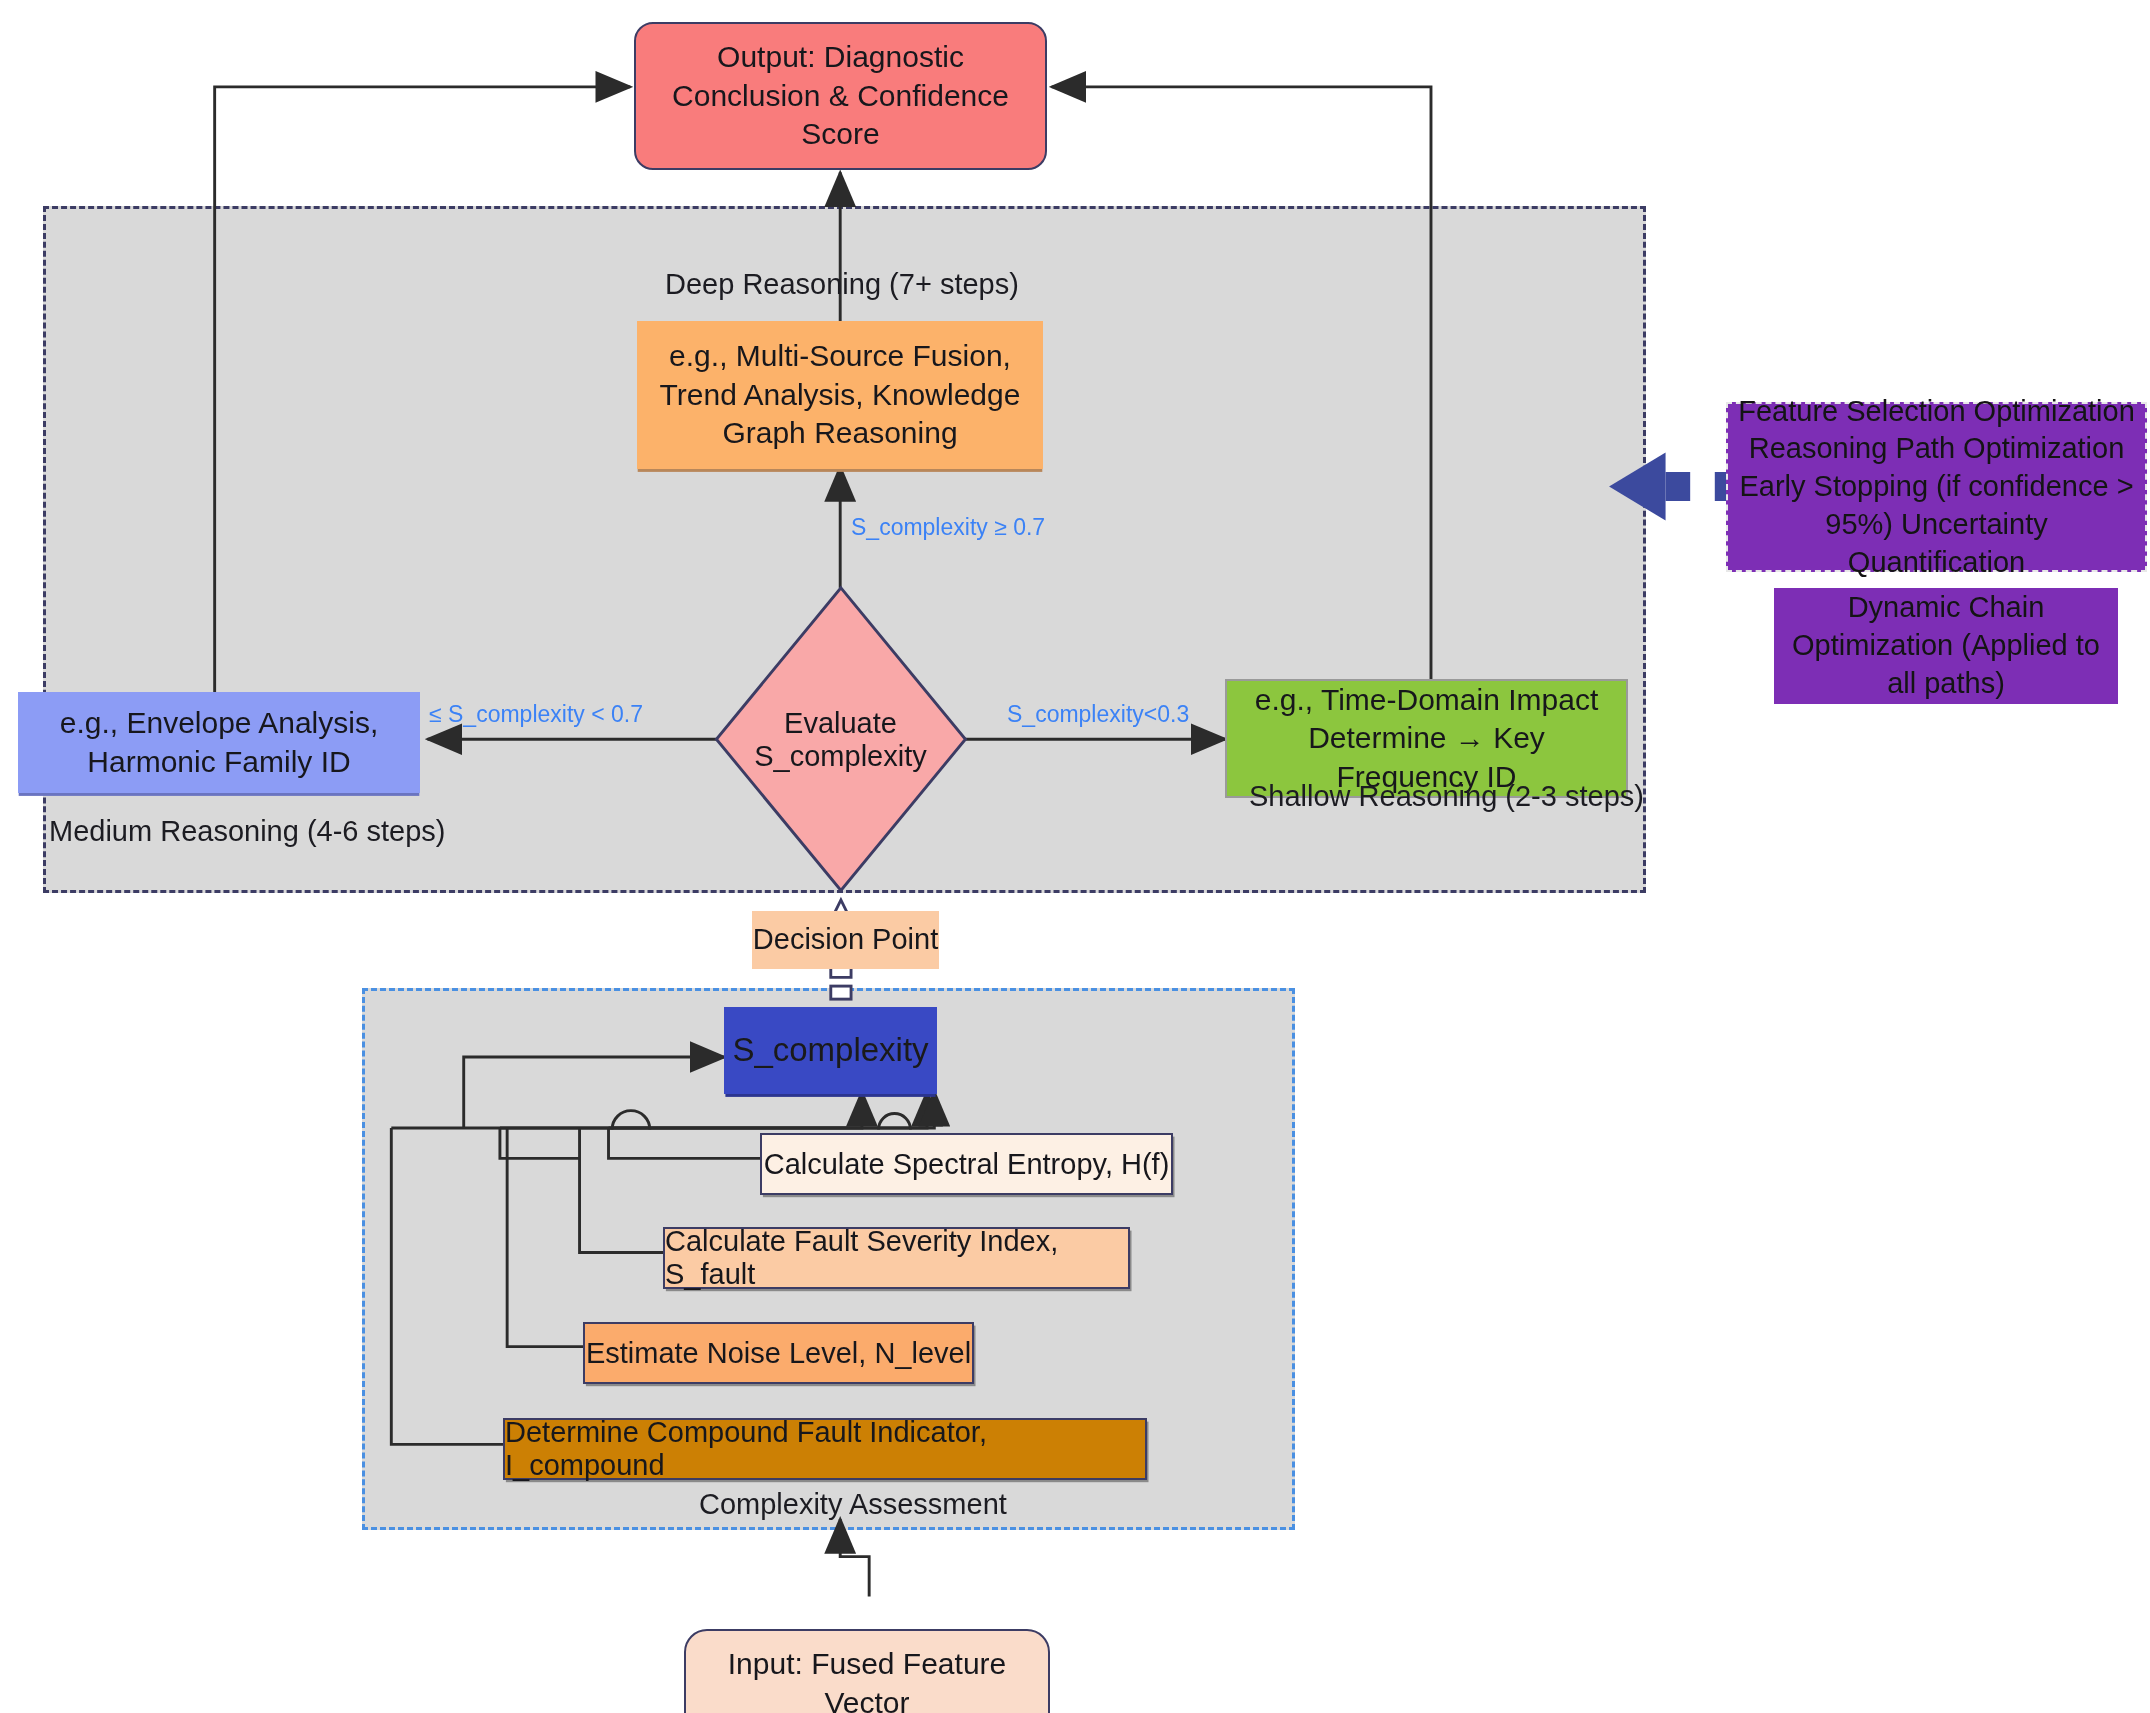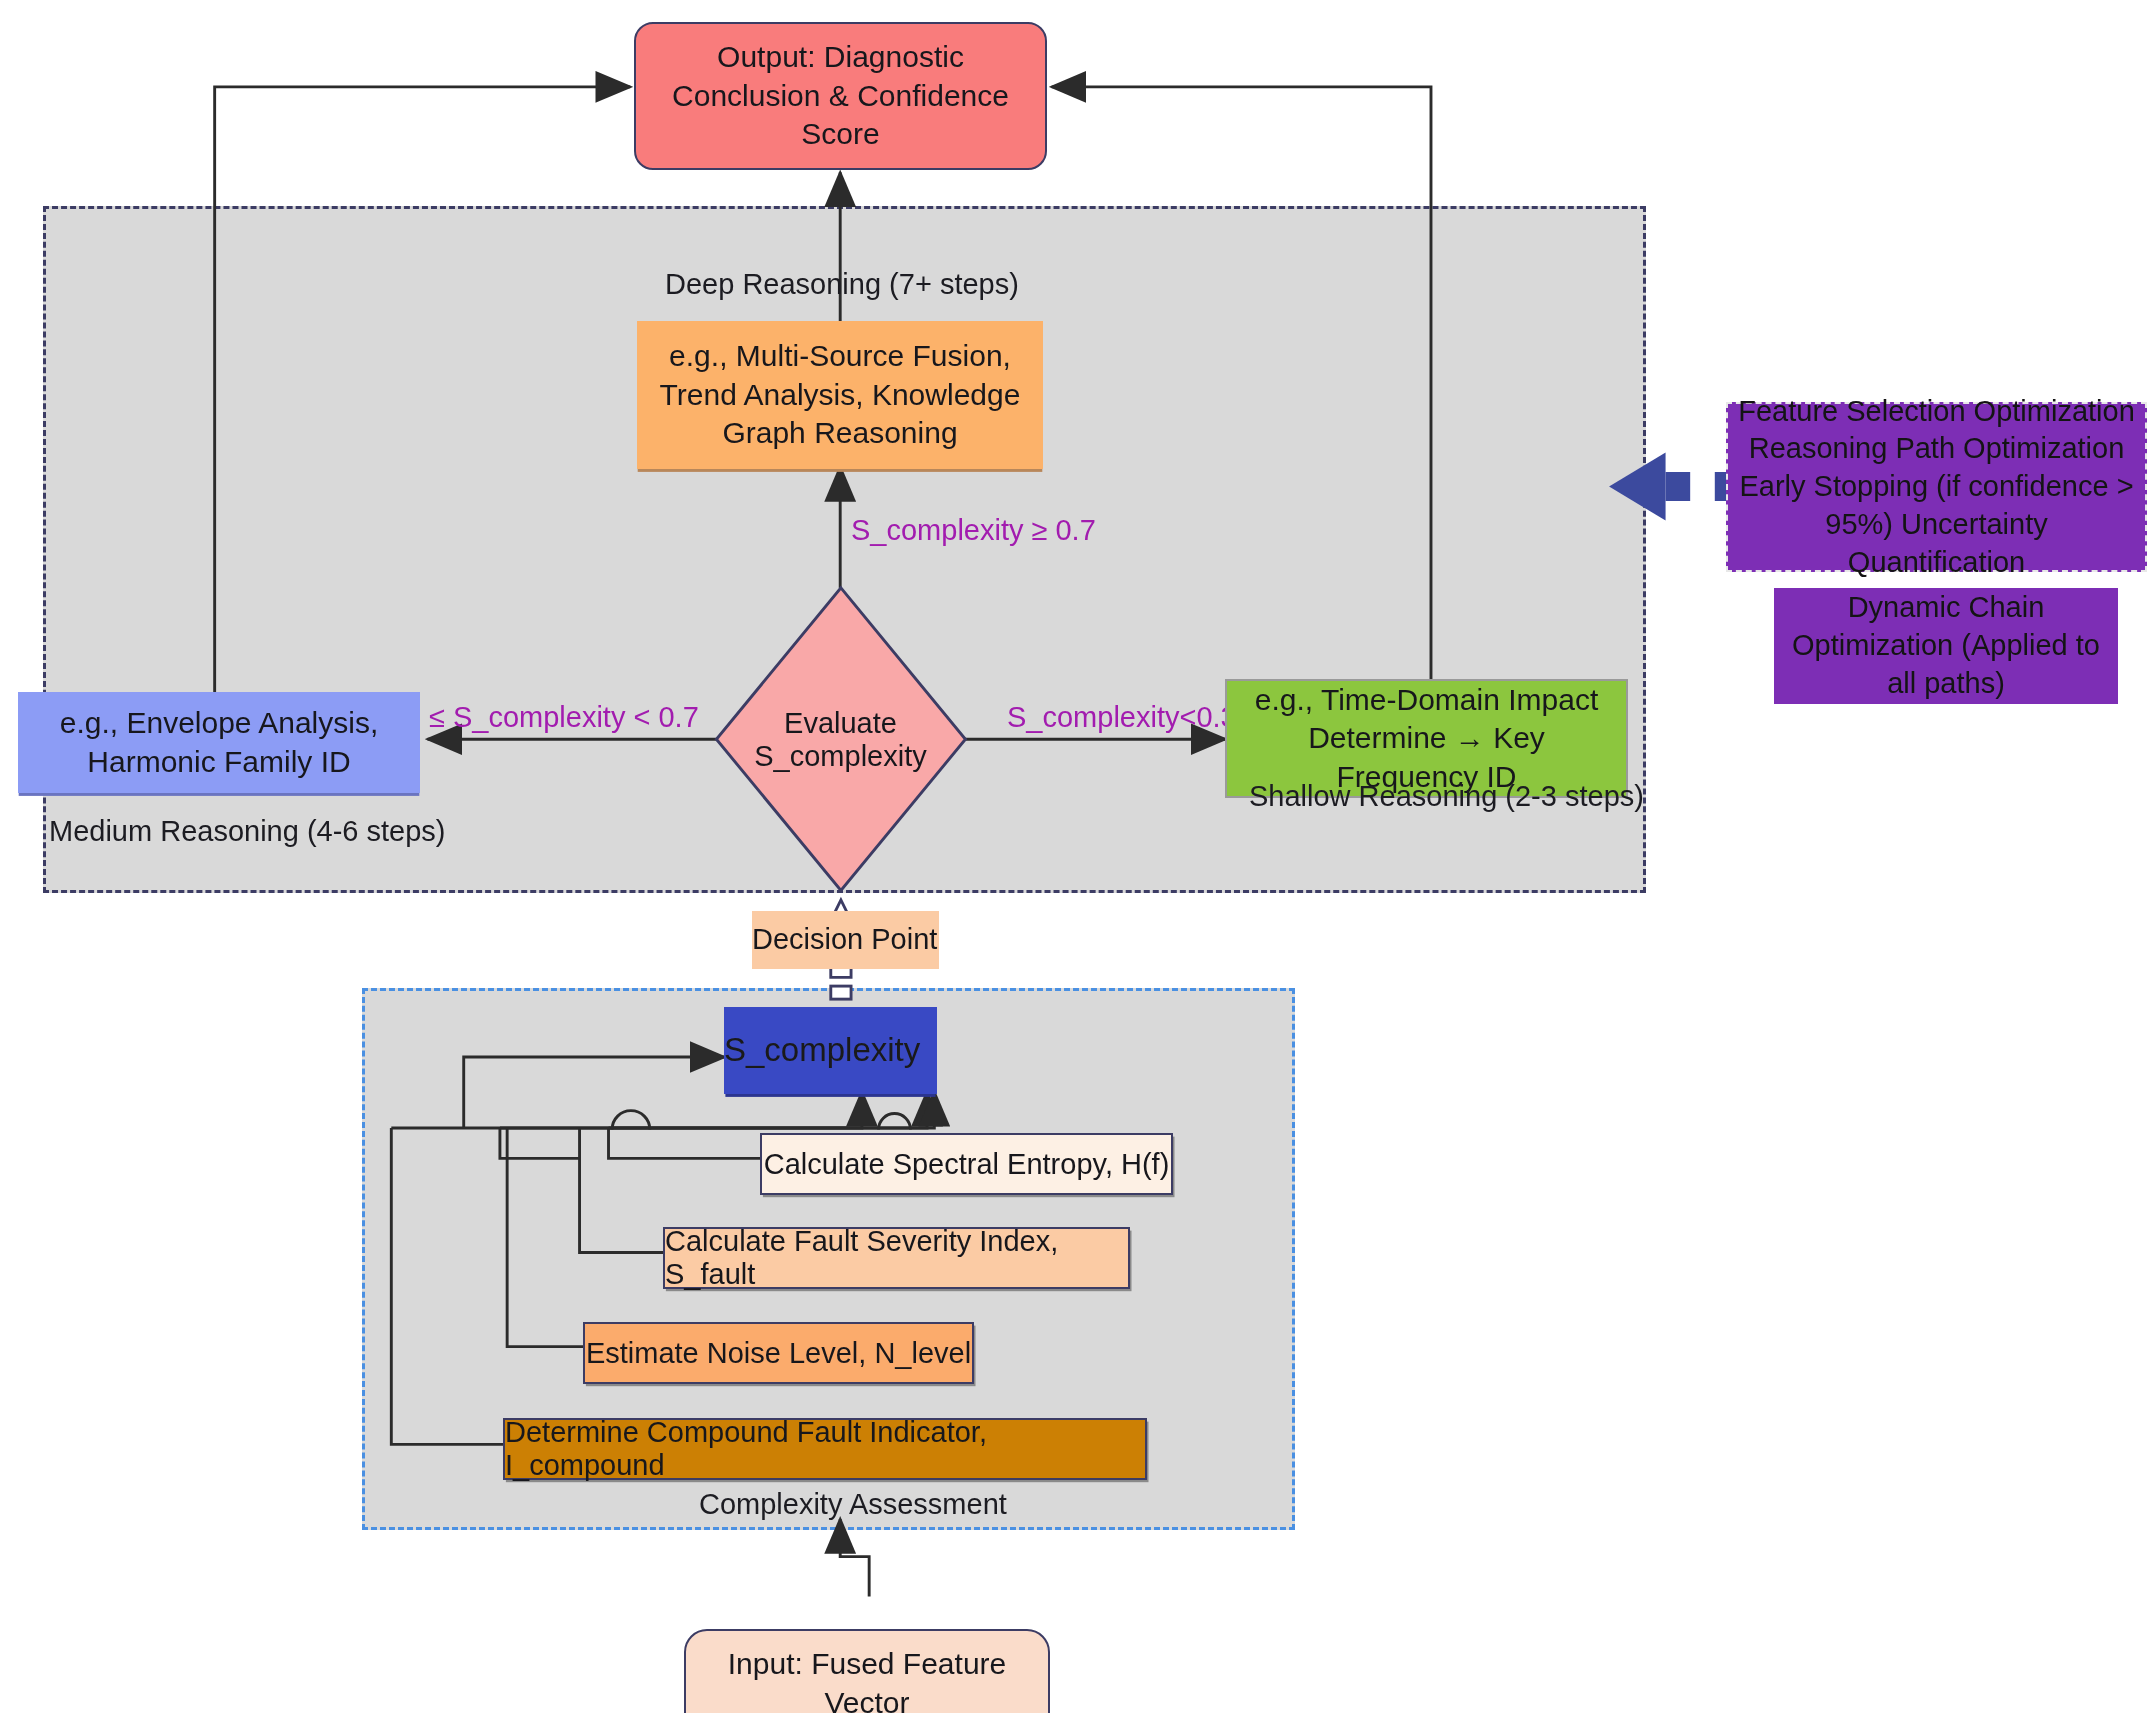--- a/index.html
+++ b/index.html
@@ -2,21 +2,21 @@
 <html style="font-size:11.6px"><head>
 <meta charset="utf-8">
 <style>
   html,body{margin:0;padding:0;background:#ffffff;}
   body{font-family:"Liberation Sans","DejaVu Sans",sans-serif;}
   #stage{position:relative;width:2151px;height:1713px;background:#fff;overflow:hidden;}
 
   svg.layer{position:absolute;left:0;top:0;width:2151px;height:1713px;pointer-events:none;}
 
   .node{position:absolute;box-sizing:border-box;display:flex;align-items:center;
-        text-align:center;color:#17171c;line-height:1.28;}
+        justify-content:center;text-align:center;color:#17171c;line-height:1.28;}
 
   
   .group-upper{position:absolute;background:#d9d9d9;border:3.6px dashed #3c3c64;}
   .group-lower{position:absolute;background:#d9d9d9;border:3.6px dashed #4a90e2;}
   .group-label{position:absolute;color:#1c1c22;white-space:nowrap;}
 
   
   .out-node{background:#f97c7c;border:2.2px solid #3c3c64;border-radius:19px;
             font-size:30px;padding:7.2px 16px;}
   .in-node{background:#fadcca;border:2.2px solid #3c3c64;border-radius:23px;font-size:30px;margin-top:36px;}
@@ -41,21 +41,21 @@
   .step-1{background:#fdf0e4;}
   .step-2{background:#fbcba4;}
   .step-3{background:#fbab6c;align-items:center;}
   .step-4{background:#cc8004;}
 
   .purple-note{position:absolute;box-sizing:border-box;background:#7d2eb5;
                color:#141414;font-size:29px;line-height:1.3;display:flex;
                align-items:center;justify-content:center;text-align:center;padding:4.3px 7.2px;}
   .purple-dashed{border:2.9px dashed #e8e8e8;}
 
-  .edge-label{position:absolute;font-size:29px;color:#a21caf;white-space:nowrap;}
+  .edge-label{position:absolute;font-size:23px;color:#3b82f6;white-space:nowrap;}
 </style>
 </head>
 <body>
 
 <div id="stage">
 
   <div class="group-upper" style="left:43px;top:206px;width:1597px;height:681px;"></div>
 
   <div class="group-lower" style="left:362px;top:988px;width:927px;height:536px;"></div>
 

